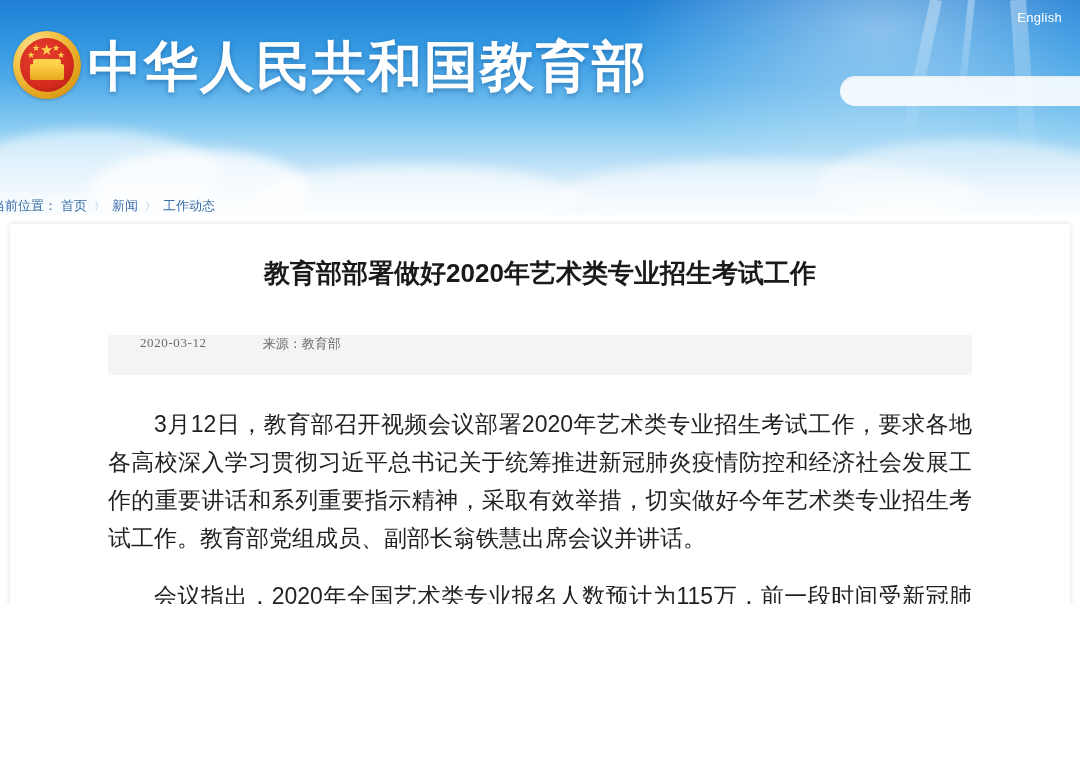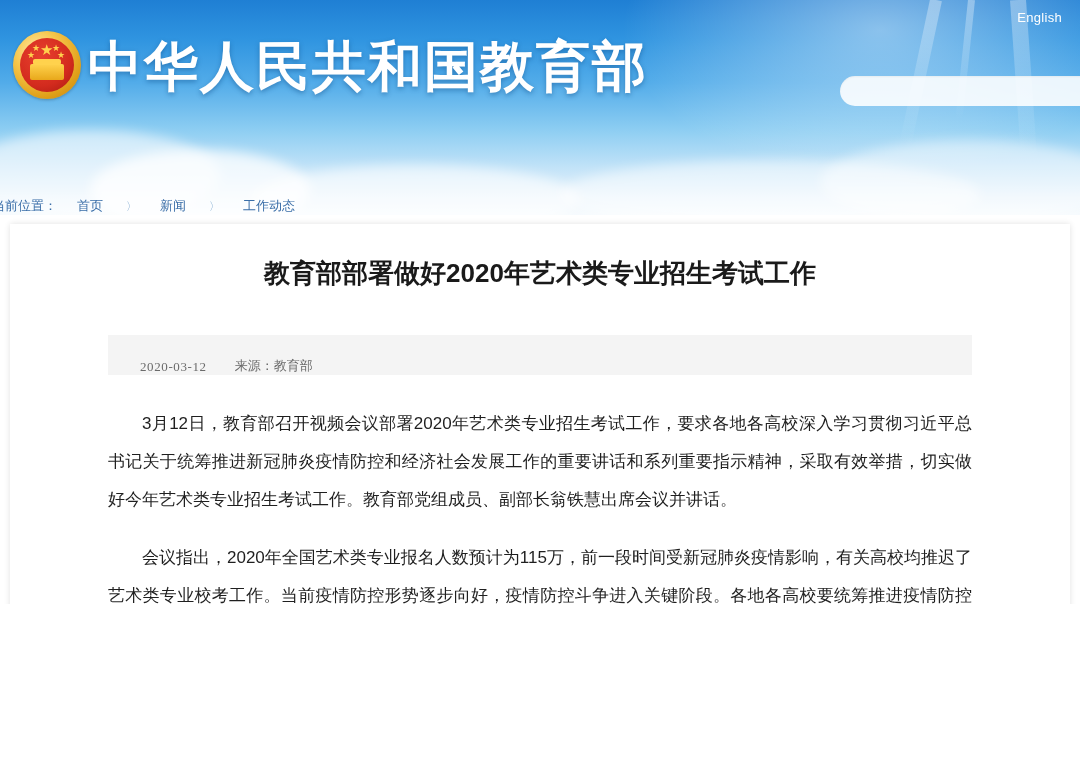--- a/index.html
+++ b/index.html
@@ -182,21 +182,21 @@
     display: flex;
     align-items: center;
   }
   .breadcrumb .crumb-label {
     margin-left: -8px;
     color: #3a6ea8;
   }
   .breadcrumb a {
     color: #3a6ea8;
     text-decoration: none;
-    margin: 0 20px;
+    margin: 0 4px;
   }
   .breadcrumb .sep {
     color: #8ab0d4;
     margin: 0 3px;
     font-size: 11px;
   }
 
   
   .content {
     position: absolute;
@@ -214,33 +214,34 @@
     line-height: 36px;
     font-weight: bold;
     color: #1a1a1a;
     font-family: "Liberation Sans", sans-serif;
   }
   .meta-bar {
     margin: 44px 98px 0 98px;
     height: 40px;
     background: #f4f4f4;
     display: flex;
-    align-items: flex-end;
+    align-items: flex-start;
     padding-left: 32px;
     box-sizing: border-box;
     font-size: 13px;
     color: #6b6b6b;
     font-family: "Liberation Serif", serif;
+    gap: 28px;
   }
   .meta-bar .date { letter-spacing: 0.6px; }
   .meta-bar .source { margin-left: 28px; }
 
   .article-body {
     margin: 30px 98px 0 98px;
-    font-size: 17px;
+    font-size: 23px;
     line-height: 38px;
     color: #1f1f1f;
     font-family: "Liberation Sans", sans-serif;
     text-align: justify;
   }
   .article-body p {
     margin: 0 0 20px 0;
     text-indent: 2em;
   }
 </style>

